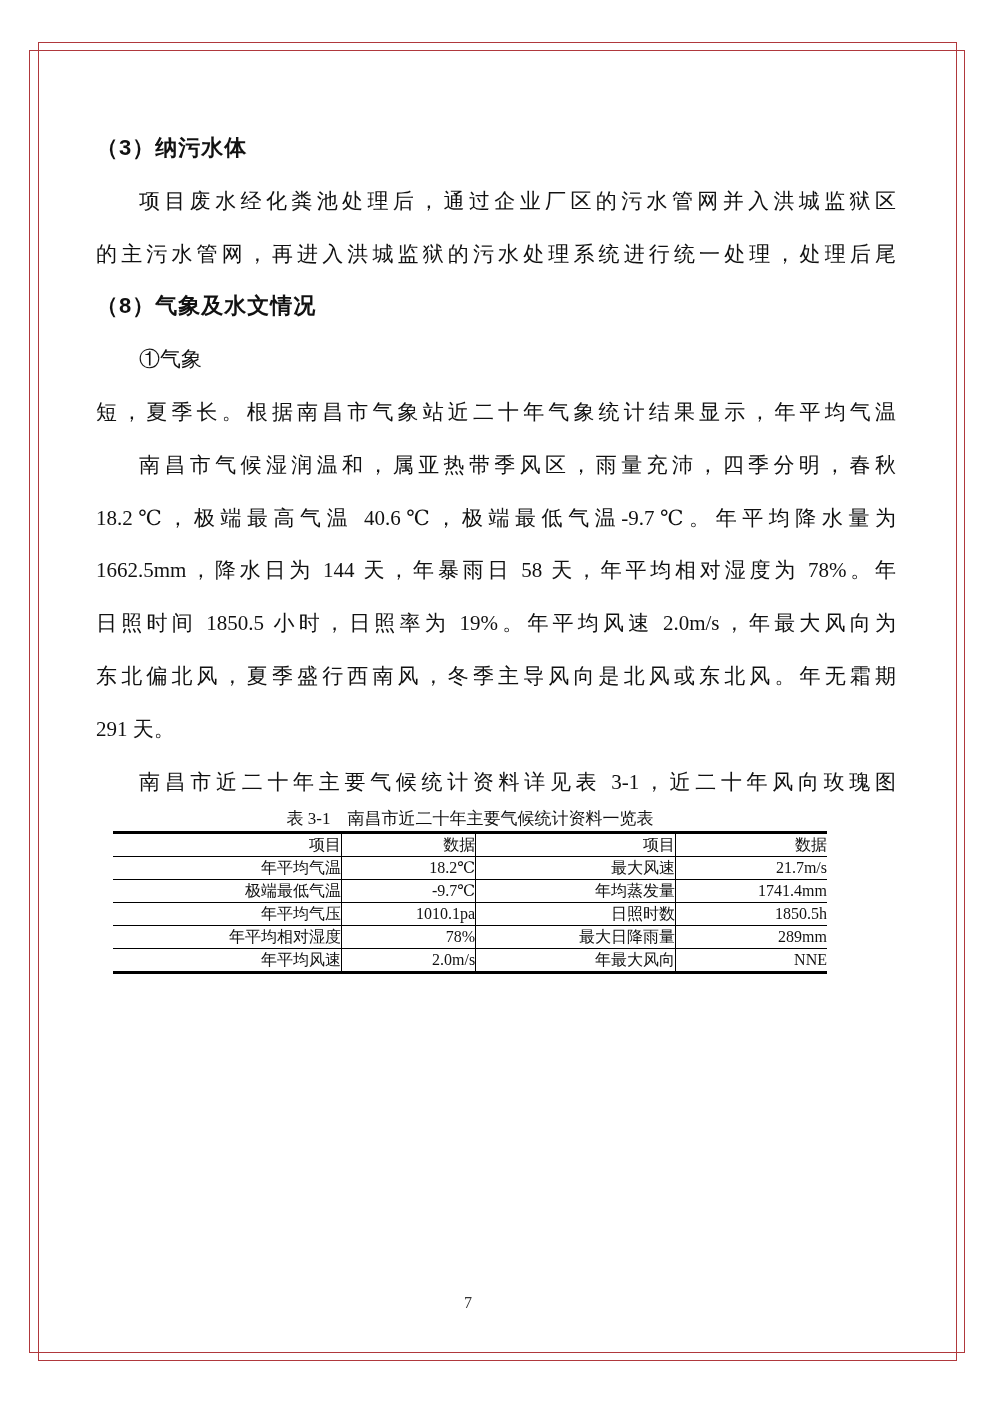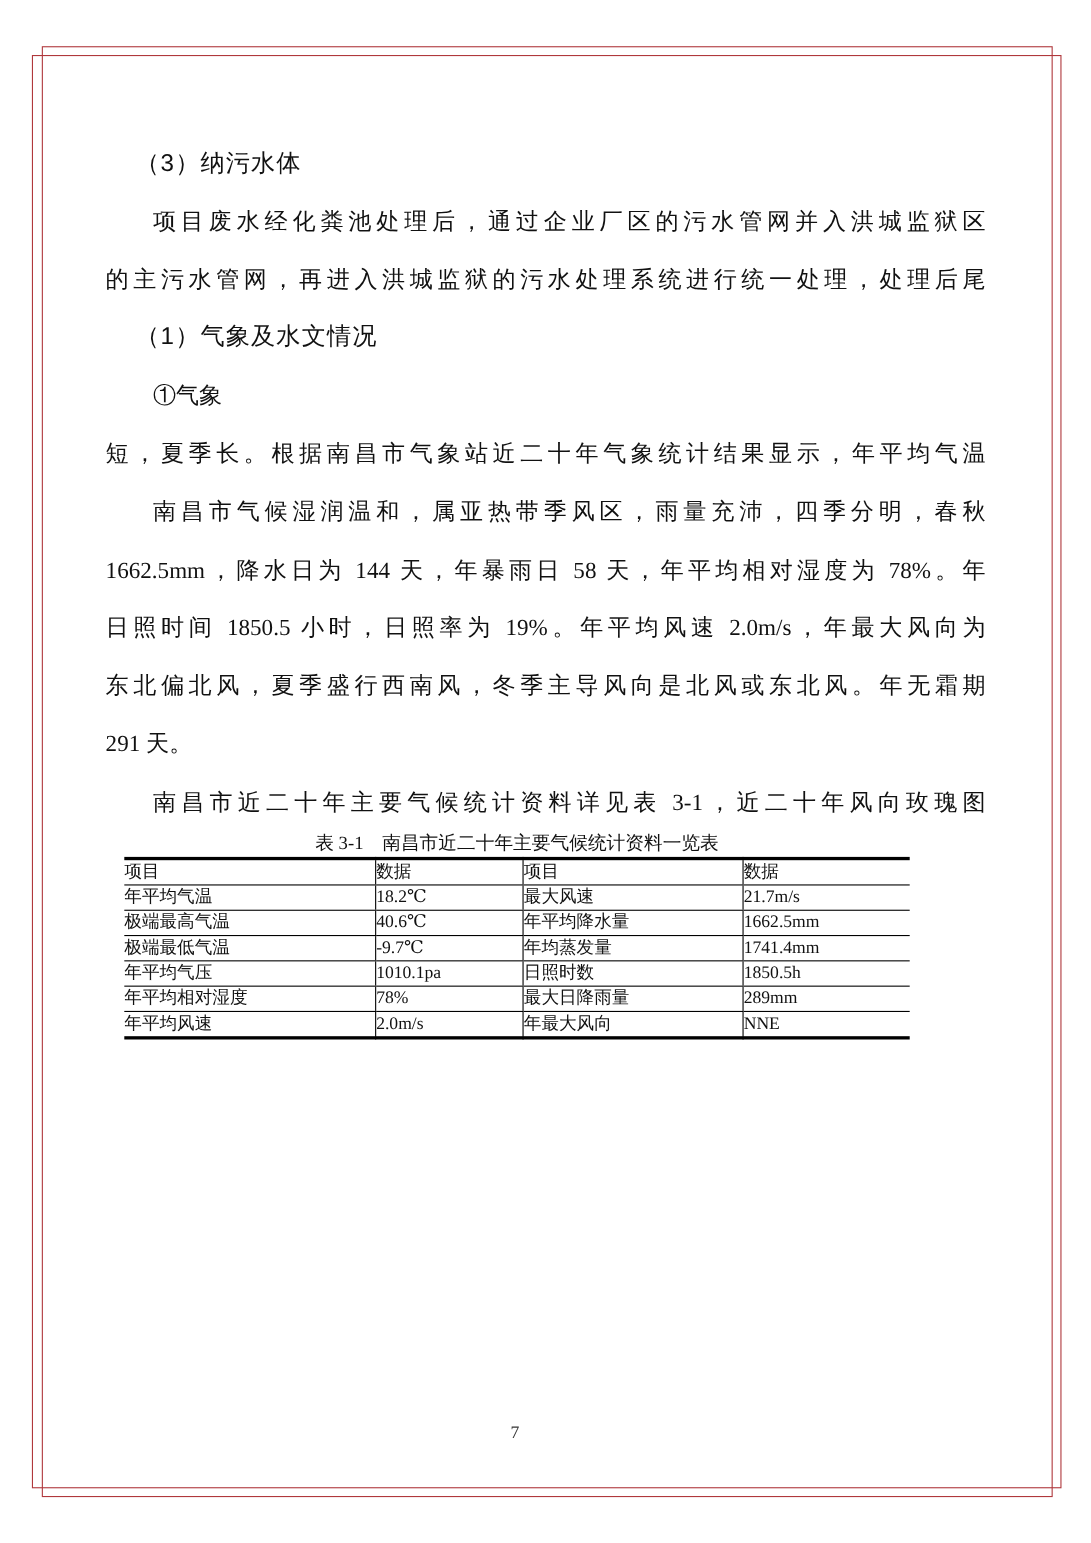--- a/index.html
+++ b/index.html
@@ -21,35 +21,35 @@
   .content{position:absolute;left:96px;top:122px;width:800px;}
   .line{
     height:52.8px;line-height:52.8px;
     font-size:21px;white-space:nowrap;
   }
   .just{white-space:normal;text-align:justify;text-align-last:justify;}
   .ind{padding-left:43px;}
   .just.ind{padding-left:0;text-indent:43px;}
   .hd{
     font-family:"Liberation Sans","DejaVu Sans",sans-serif;
-    font-weight:normal;font-size:22px;letter-spacing:1px;margin-left:27px;
+    font-weight:bold;font-size:22px;letter-spacing:1px;
   }
 
   .table-block{margin-left:17px;width:714px;}
   .tbl-caption{
     height:23px;line-height:21px;text-align:center;
     font-weight:normal;font-size:17px;
   }
   table{
     width:714px;border-collapse:collapse;table-layout:fixed;
     border-top:3px solid var(--tbl);border-bottom:3px solid var(--tbl);
     font-size:16px;
   }
   td{
-    height:22px;line-height:22px;padding:0;text-align:left;vertical-align:middle;
+    height:22px;line-height:22px;padding:0;text-align:right;vertical-align:middle;
     border-bottom:1px solid var(--tbl);
     overflow:hidden;
   }
   td + td{border-left:1px solid var(--tbl);}
   col.c1{width:32%;} col.c2{width:18.8%;} col.c3{width:28%;} col.c4{width:21.2%;}
 
   .page-number{
     position:absolute;left:96px;top:1294px;width:744px;
     text-align:center;font-size:16px;color:#333;
   }
@@ -57,24 +57,25 @@
 </head>
 <body>
 
 <div class="border-a"></div>
 <div class="border-b"></div>
 
 <div class="content">
   <div class="line hd">（3）纳污水体</div>
   <div class="line ind just">项目废水经化粪池处理后，通过企业厂区的污水管网并入洪城监狱区</div>
   <div class="line just">的主污水管网，再进入洪城监狱的污水处理系统进行统一处理，处理后尾</div>
-  <div class="line hd">（1）气象及水文情况</div>
+  <div class="line hd">（8）气象及水文情况</div>
   <div class="line ind">①气象</div>
   <div class="line just">短，夏季长。根据南昌市气象站近二十年气象统计结果显示，年平均气温</div>
   <div class="line ind just">南昌市气候湿润温和，属亚热带季风区，雨量充沛，四季分明，春秋</div>
+  <div class="line just">18.2℃，极端最高气温 40.6℃，极端最低气温-9.7℃。年平均降水量为</div>
   <div class="line just">1662.5mm，降水日为 144 天，年暴雨日 58 天，年平均相对湿度为 78%。年</div>
   <div class="line just">日照时间 1850.5 小时，日照率为 19%。年平均风速 2.0m/s，年最大风向为</div>
   <div class="line just">东北偏北风，夏季盛行西南风，冬季主导风向是北风或东北风。年无霜期</div>
   <div class="line">291 天。</div>
   <div class="line ind just">南昌市近二十年主要气候统计资料详见表 3-1，近二十年风向玫瑰图</div>
 
   <div class="table-block">
     <div class="tbl-caption">表 3-1　南昌市近二十年主要气候统计资料一览表</div>
     <table>
       <colgroup>
@@ -88,26 +89,20 @@
         <td>项目</td>
         <td>数据</td>
         <td>项目</td>
         <td>数据</td>
       </tr>
       <tr>
         <td>年平均气温</td>
         <td>18.2℃</td>
         <td>最大风速</td>
         <td>21.7m/s</td>
-      </tr>
-      <tr>
-        <td>极端最高气温</td>
-        <td>40.6℃</td>
-        <td>年平均降水量</td>
-        <td>1662.5mm</td>
       </tr>
       <tr>
         <td>极端最低气温</td>
         <td>-9.7℃</td>
         <td>年均蒸发量</td>
         <td>1741.4mm</td>
       </tr>
       <tr>
         <td>年平均气压</td>
         <td>1010.1pa</td>

